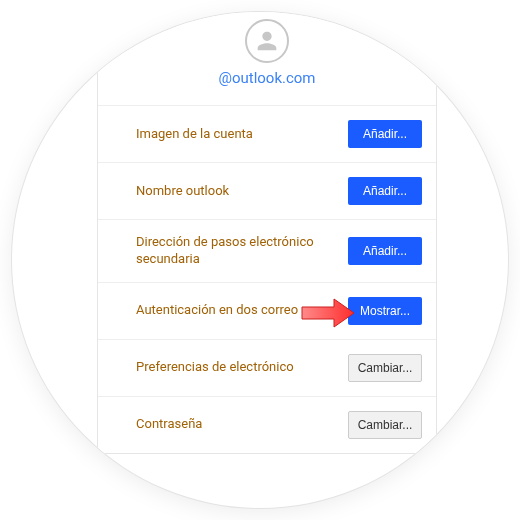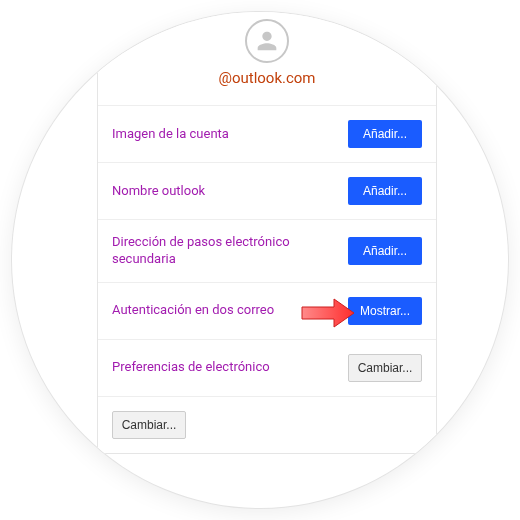--- a/index.html
+++ b/index.html
@@ -40,37 +40,38 @@
       border-radius: 50%;
       border: 2px solid #c7c7c7;
       margin: 0 auto 6px auto;
       display: flex;
       align-items: center;
       justify-content: center;
     }
     .avatar svg { width: 28px; height: 28px; fill: #c7c7c7; }
     .email {
       font-size: 15px;
-      color: #c2410c;
+      color: #3b82f6;
     }
     .row {
       display: flex;
       align-items: center;
       justify-content: space-between;
       padding: 14px 14px 14px 14px;
       border-top: 1px solid #eee;
       min-height: 54px;
       position: relative;
     }
     .row-label {
       font-size: 13px;
-      color: #a21caf;
+      color: #a16207;
       flex: 1;
       padding-right: 18px;
       line-height: 1.3;
+      margin-left: 24px;
     }
     .btn {
       font-size: 12px;
       padding: 6px 0;
       width: 74px;
       text-align: center;
       border: 1px solid transparent;
       cursor: pointer;
       white-space: nowrap;
       overflow: hidden;
@@ -130,20 +131,21 @@
       <button class="btn btn-primary">Mostrar...</button>
     </div>
 
 
     <div class="row">
       <div class="row-label">Preferencias de electrónico</div>
       <button class="btn btn-default">Cambiar...</button>
     </div>
 
     <div class="row">
+      <div class="row-label">Contraseña</div>
       <button class="btn btn-default">Cambiar...</button>
     </div>
 
   </div>
 
   <div class="arrow">
     <svg viewBox="0 0 56 40">
       <defs>
         <linearGradient id="g" x1="0" y1="0" x2="1" y2="0">
           <stop offset="0" stop-color="#ff8a8a"></stop>

